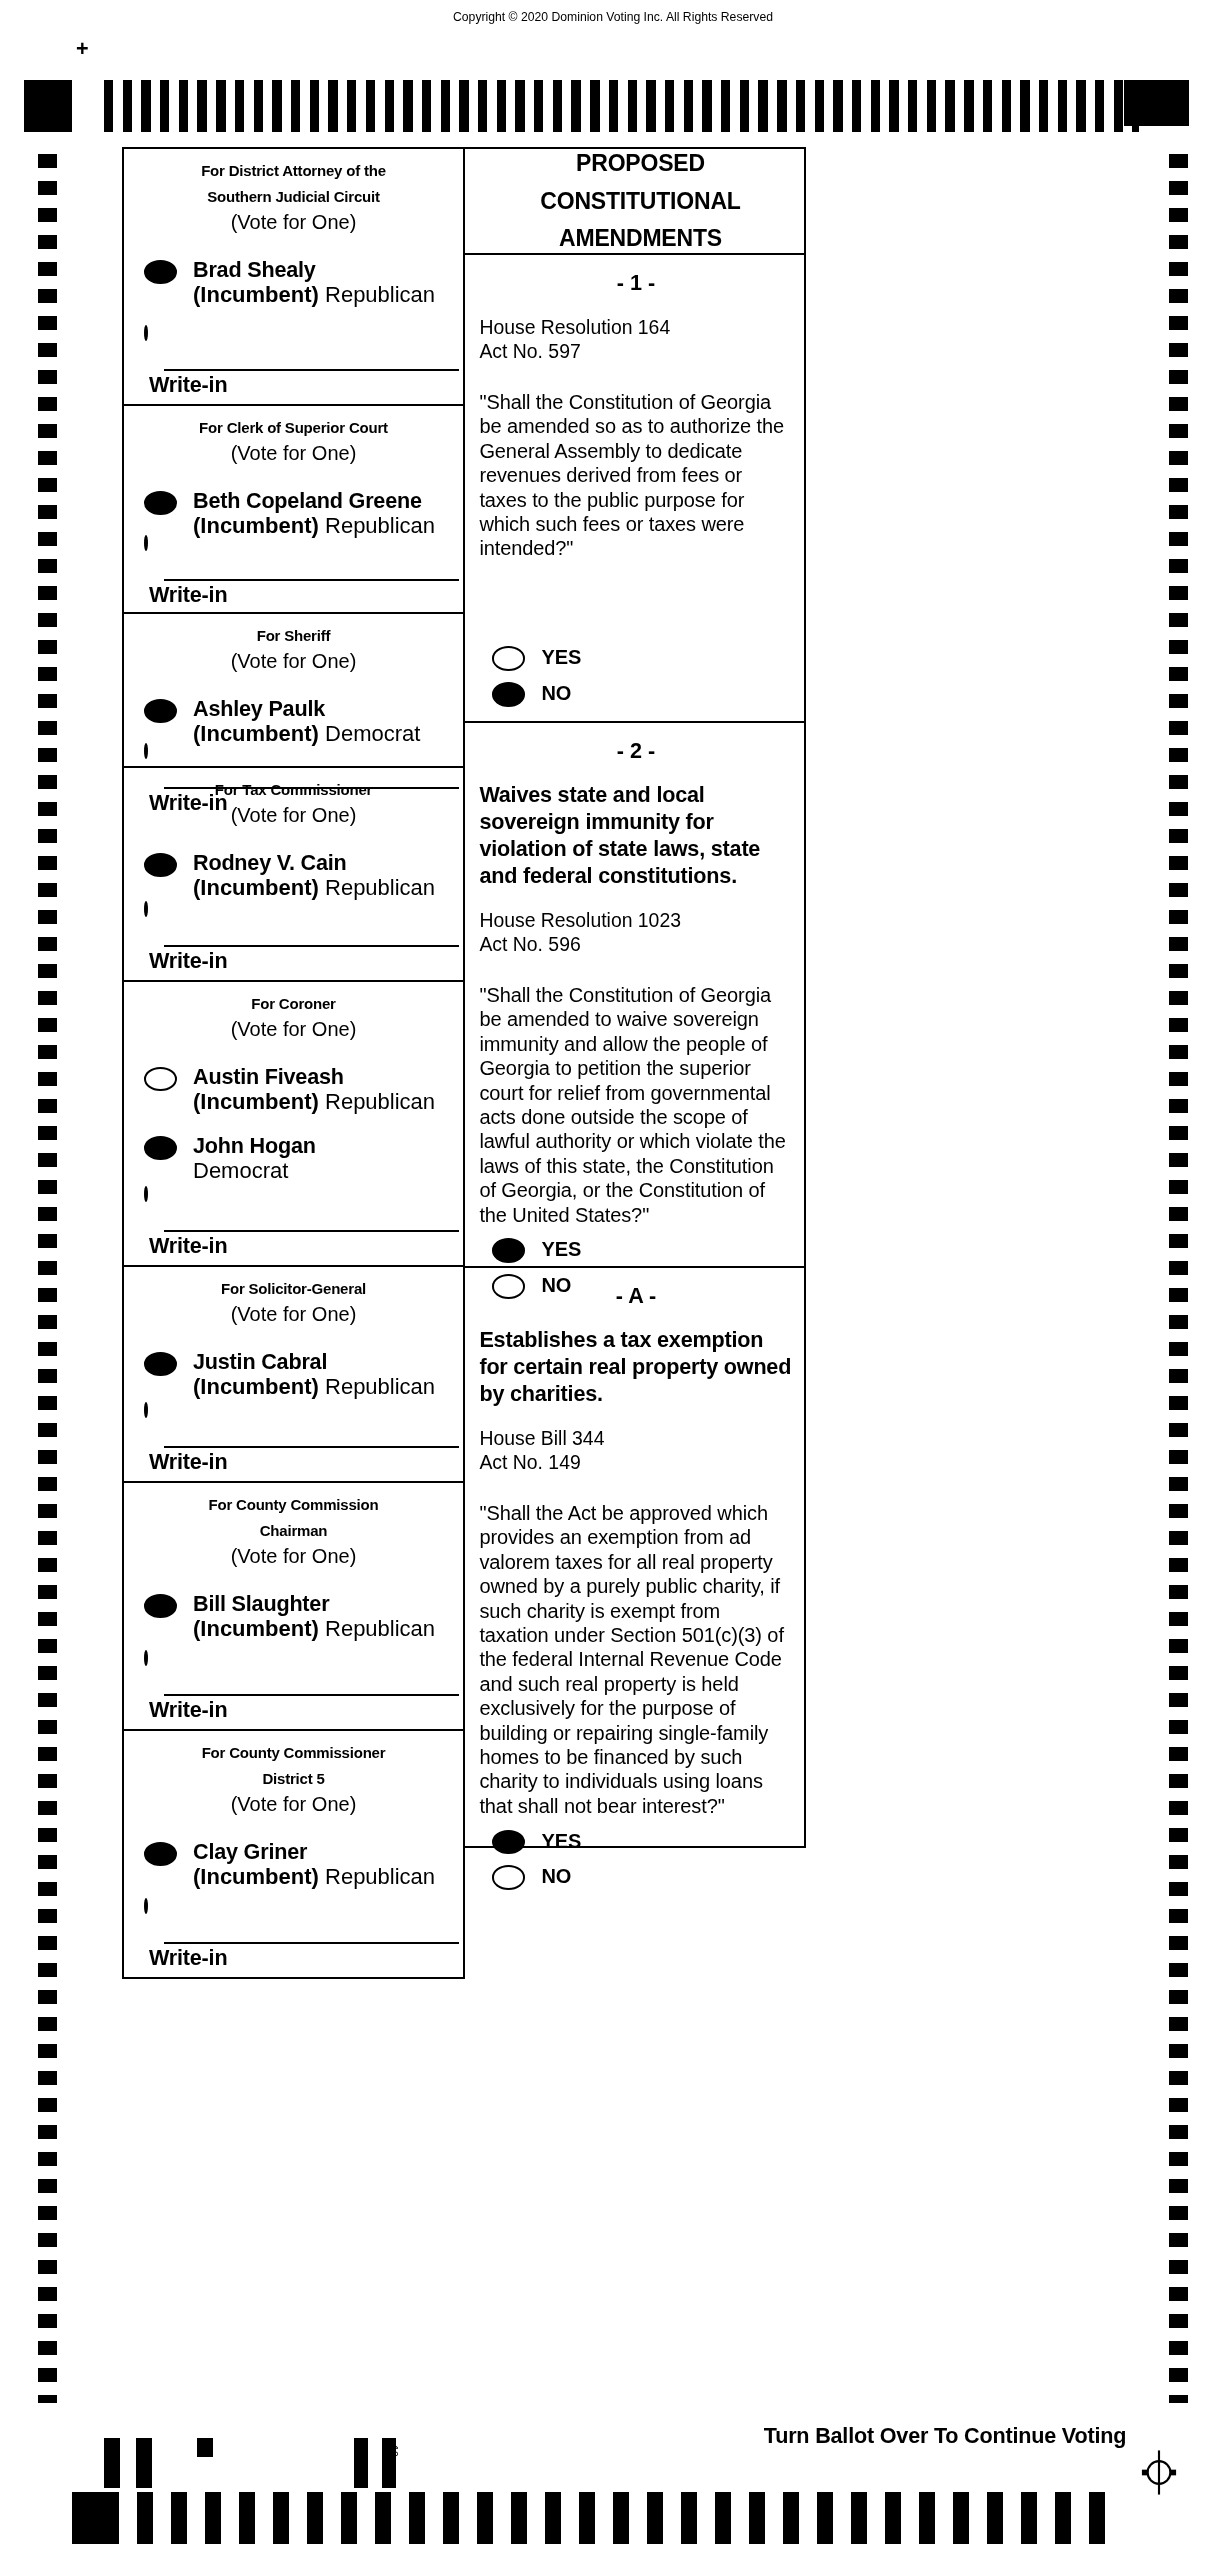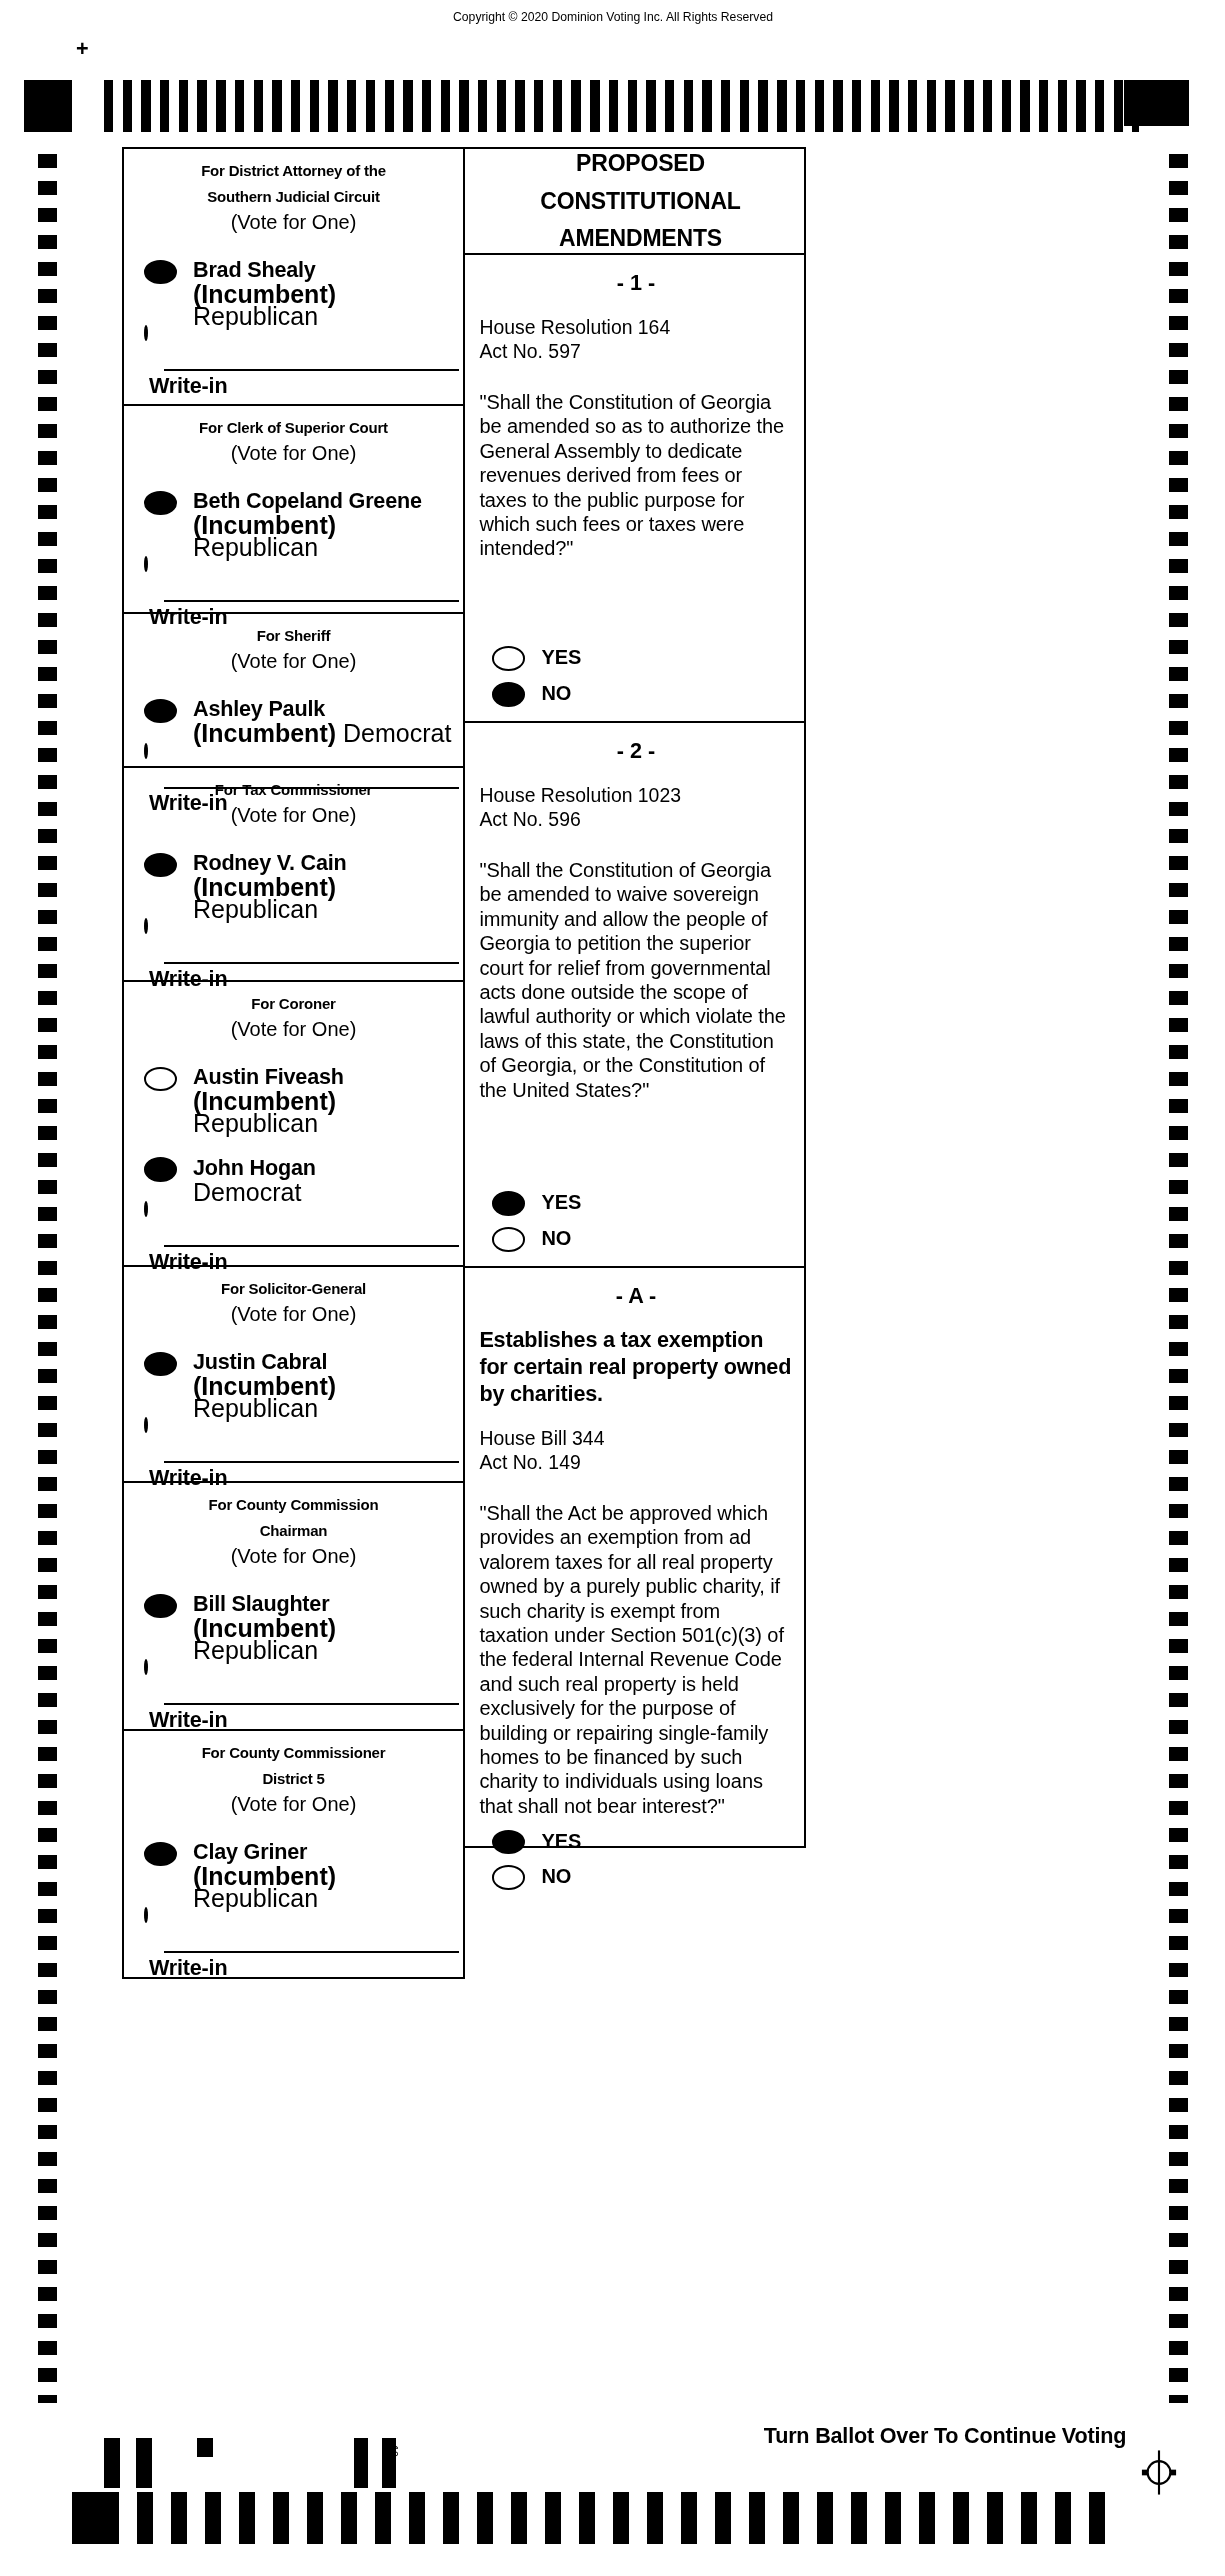--- a/index.html
+++ b/index.html
@@ -42,21 +42,21 @@
   .c-head{padding-top:8.6px;text-align:center;}
   .c-title{font-size:15px;font-weight:700;line-height:26px;letter-spacing:-0.2px;}
   .c-inst{font-size:20px;line-height:24.4px;}
   .cand{display:flex;align-items:flex-start;margin-top:24.4px;padding-left:20px;}
   .cand.second{margin-top:21.6px;}
   .bubble{box-sizing:border-box;flex:none;width:33px;height:24.4px;border:2.2px solid #000;
     border-radius:50%;background:#fff;margin-top:1.4px;}
   .bubble.filled{background:#000;}
   .cand-text{margin-left:16px;}
   .cand-name{font-size:21.6px;font-weight:700;line-height:24.4px;letter-spacing:-0.2px;}
-  .cand-party{font-size:25px;line-height:21.6px;margin-top:1.4px;}
+  .cand-party{font-size:22px;line-height:21.6px;margin-top:1.4px;}
   .cand-party .inc{font-weight:700;}
   .write-in{margin-top:auto;}
   .write-in .bubble{margin-left:20px;}
   .wi-line{border-top:2.2px solid #000;margin:30px 4.3px 0 40px;}
   .wi-label{font-size:21.6px;font-weight:700;margin:1.4px 0 5.7px 25px;letter-spacing:-0.2px;}
   
   .mhead{text-align:center;font-size:23px;font-weight:700;line-height:29px;letter-spacing:-0.2px;
     justify-content:space-between;padding-left:12px;}
   .mbox .inner{display:flex;flex-direction:column;height:100%;padding:14.4px 11.5px 0 14.4px;box-sizing:border-box;}
   .m-num{text-align:center;font-size:21.6px;font-weight:700;line-height:27px;}
@@ -228,20 +228,21 @@
             <div class="m-vote">
               <span class="bubble filled"></span>
               <span class="lbl">NO</span>
             </div>
           </div>
         </div>
       </div>
       <div class="mbox" style="height: 545px;">
         <div class="inner">
           <div class="m-num">- 2 -</div>
+          <div class="m-sum">Waives state and local sovereign immunity for violation of state laws, state and federal constitutions.</div>
           <div class="m-auth">
             <div>House Resolution 1023</div>
             <div>Act No. 596</div>
           </div>
           <div class="m-q">"Shall the Constitution of Georgia be amended to waive sovereign immunity and allow the people of Georgia to petition the superior court for relief from governmental acts done outside the scope of lawful authority or which violate the laws of this state, the Constitution of Georgia, or the Constitution of the United States?"</div>
           <div class="m-votes">
             <div class="m-vote">
               <span class="bubble filled"></span>
               <span class="lbl">YES</span>
             </div>

